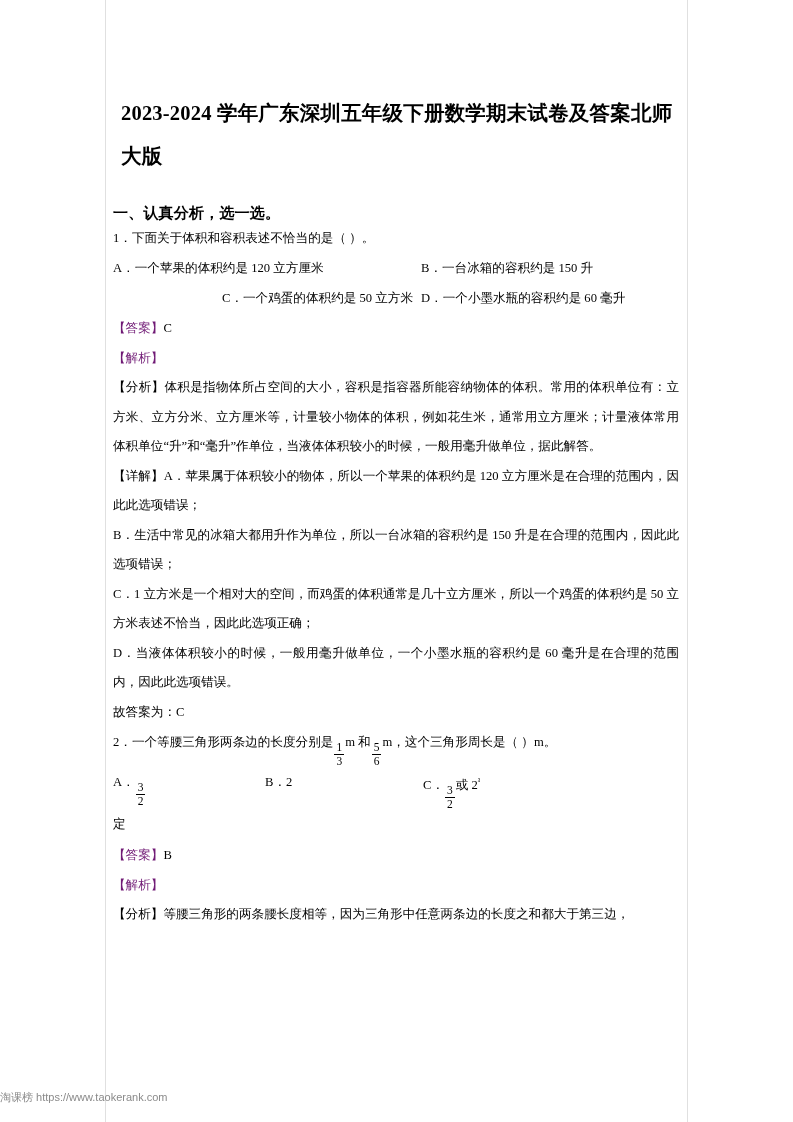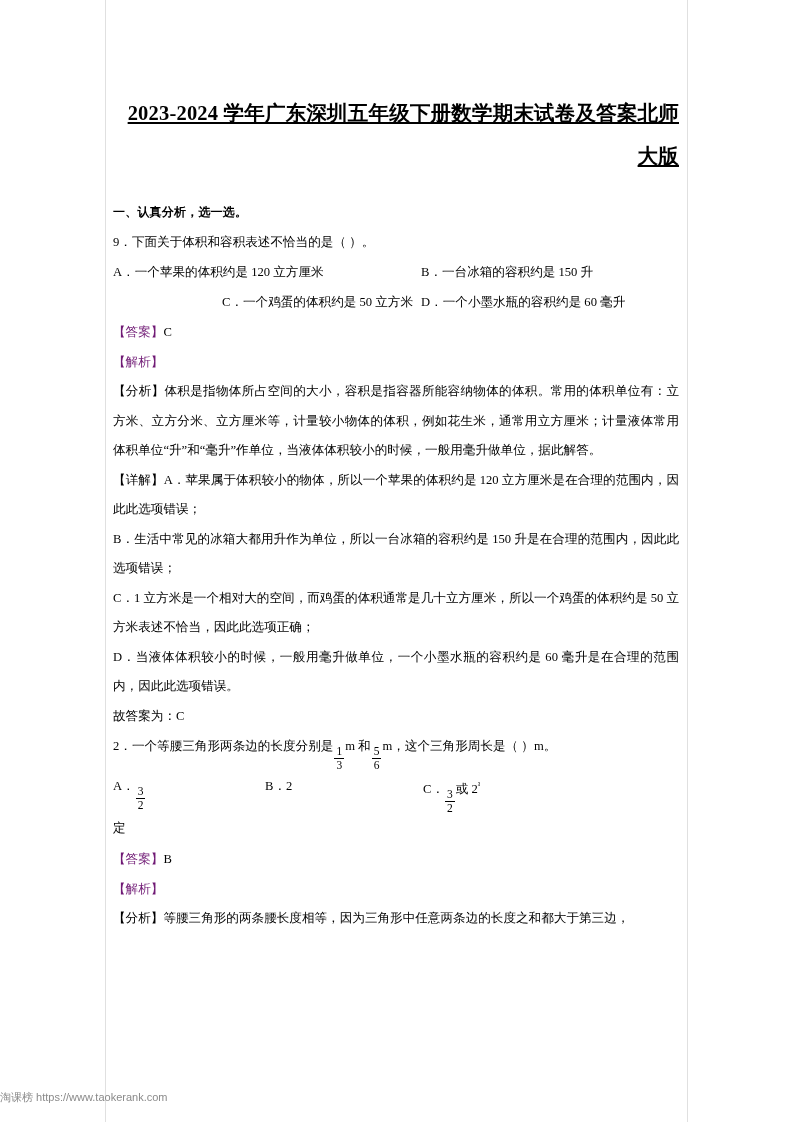--- a/index.html
+++ b/index.html
@@ -35,32 +35,30 @@
   .content {
     position: absolute;
     left: 113px;
     top: 92px;
     width: 566px;
   }
 
   h1.doc-title {
     font-size: 20.5px;
     font-weight: bold;
-    text-align: right;
+    text-align: left;
     line-height: 43px;
     margin: 0 0 0 8px;
     letter-spacing: 0.2px;
-    text-decoration: underline;
   }
 
   .section-head {
-    font-size: 12px;
+    font-size: 15px;
     font-weight: bold;
     margin-top: 26px;
-    margin-bottom: 6px;
     letter-spacing: 0.2px;
   }
 
   p.q {
     font-size: 12.6px;
     line-height: 30px;
     margin: 0;
     text-align: justify;
   }
   p.para {
@@ -132,21 +130,21 @@
 <div class="page">
   <div class="side-rule left"></div>
   <div class="side-rule right"></div>
 
   <div class="content">
 
     <h1 class="doc-title">2023-2024 学年广东深圳五年级下册数学期末试卷及答案北师大版</h1>
 
     <div class="section-head">一、认真分析，选一选。</div>
 
-    <p class="q">9．下面关于体积和容积表述不恰当的是（      ）。</p>
+    <p class="q">1．下面关于体积和容积表述不恰当的是（      ）。</p>
 
     <div class="opt-row">
       <span class="opt opt-a">A．一个苹果的体积约是 120 立方厘米</span>
       <span class="opt opt-b">B．一台冰箱的容积约是 150 升</span>
     </div>
     <div class="opt-row">
       <span class="opt opt-c">C．一个鸡蛋的体积约是 50 立方米</span>
       <span class="opt opt-d">D．一个小墨水瓶的容积约是 60 毫升</span>
     </div>
 

